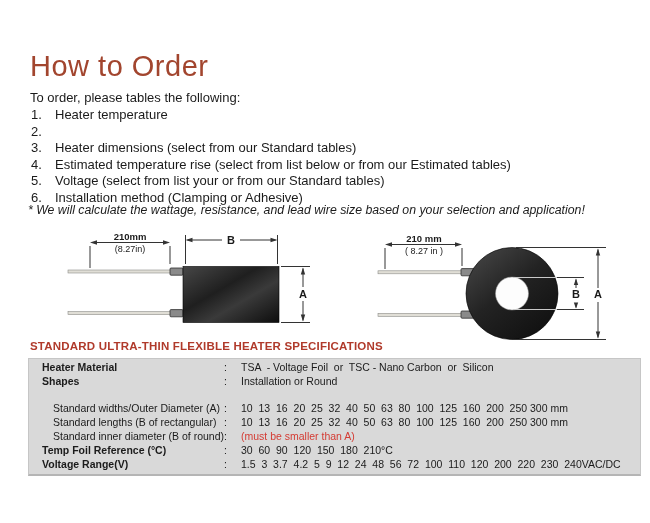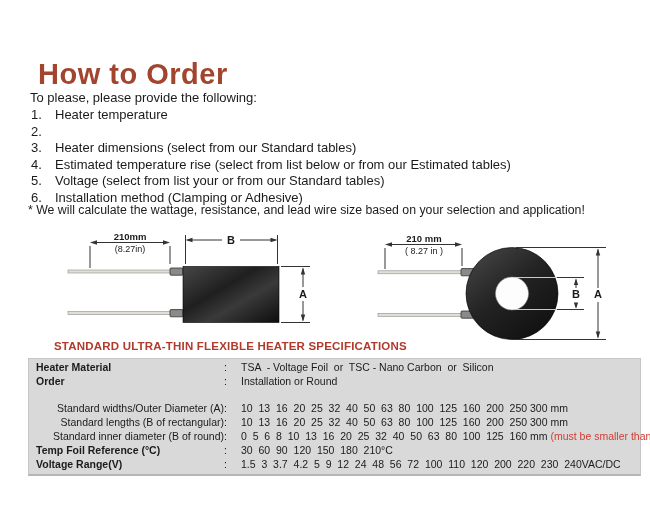--- a/index.html
+++ b/index.html
@@ -3,68 +3,68 @@
 <meta charset="utf-8">
 <style>
   html,body { margin:0; padding:0; }
   body {
     width:650px; height:523px; background:#ffffff; position:relative;
     font-family:"Liberation Sans", sans-serif; color:#1b1b1b; overflow:hidden;
   }
   .page { position:absolute; inset:0; }
 
   .title {
-    position:absolute; left:30px; top:50px; margin:8px;
-    font-size:29px; font-weight:bold; color:#A2452E; letter-spacing:0.5px;
+    position:absolute; left:30px; top:50px; margin:0;
+    font-size:29px; font-weight:normal; color:#A2452E; letter-spacing:0.5px;
   }
   .intro { position:absolute; left:30px; top:90px; font-size:13px; }
 
   .steps { position:absolute; left:31px; top:107px; font-size:13px; }
   .step { display:flex; height:16.6px; align-items:flex-start; }
   .step .num { width:24px; flex:0 0 24px; }
 
   .footnote {
-    position:absolute; left:28px; top:203px; font-size:12.3px; 
+    position:absolute; left:28px; top:203px; font-size:12.3px; font-style:italic;
   }
 
   .diagrams { position:absolute; left:0; top:225px; }
   svg text { font-family:"Liberation Sans", sans-serif; fill:#1a1a1a; }
   .dimline { stroke:#333; stroke-width:1; fill:none; }
   .arrow { fill:#333; stroke:none; }
   .dim-big { font-size:11px; font-weight:bold; }
   .dim-mm  { font-size:9.5px; font-weight:bold; }
   .dim-in  { font-size:9px; }
 
   .spec-heading {
     position:absolute; left:30px; top:340px;
-    font-size:11.5px; font-weight:bold; color:#B03A2B; letter-spacing:0.2px;margin-left:24px;
+    font-size:11.5px; font-weight:bold; color:#B03A2B; letter-spacing:0.2px;
   }
 
   .spec-table {
     position:absolute; left:28px; top:358px; width:613px;
     background:#D9D9D9; border:1px solid #c6c6c6; border-bottom:2px solid #b5b5b5;
     padding:2px 0 3px 0; box-sizing:border-box;
   }
   .trow { display:flex; height:13.8px; line-height:13.8px; font-size:10.5px; }
-  .trow .lbl { width:195px; flex:0 0 195px; padding-left:7px; box-sizing:border-box;
+  .trow .lbl { width:195px; flex:0 0 195px; padding-left:13px; box-sizing:border-box;
                white-space:nowrap; overflow:hidden; }
   .trow.main .lbl { font-weight:bold; }
-  .trow.indent .lbl { padding-left:7px; font-weight:normal;text-align:right; }
+  .trow.indent .lbl { padding-left:24px; font-weight:normal; }
   .trow .colon { width:17px; flex:0 0 17px; text-align:left; }
   .trow .val { white-space:pre; }
   .red-note { color:#D43B33; white-space:pre; }
 </style>
 </head>
 <body>
 
 <div class="page">
 
   <h1 class="title">How to Order</h1>
 
-  <div class="intro">To please, please provide the following:</div>
+  <div class="intro">To order, please tables the following:</div>
 
   <div class="steps">
     <div class="step">
       <span class="num">1.</span>
       <span class="txt">Heater temperature</span>
     </div>
     <div class="step">
       <span class="num">2.</span>
     </div>
     <div class="step">
@@ -178,42 +178,41 @@
 
   <div class="spec-heading">STANDARD ULTRA-THIN FLEXIBLE HEATER SPECIFICATIONS</div>
 
   <div class="spec-table">
     <div class="trow main">
       <span class="lbl">Heater Material</span>
       <span class="colon">:</span>
       <span class="val">TSA  - Voltage Foil  or  TSC - Nano Carbon  or  Silicon</span>
     </div>
     <div class="trow main">
-      <span class="lbl">Order</span>
+      <span class="lbl">Shapes</span>
       <span class="colon">:</span>
       <span class="val">Installation or Round</span>
     </div>
     <div class="trow main">
       <span class="colon"></span>
       <span class="val"></span>
     </div>
     <div class="trow indent">
       <span class="lbl">Standard widths/Outer Diameter (A)</span>
       <span class="colon">:</span>
       <span class="val">10  13  16  20  25  32  40  50  63  80  100  125  160  200  250 300 mm</span>
     </div>
     <div class="trow indent">
       <span class="lbl">Standard lengths (B of rectangular)</span>
       <span class="colon">:</span>
       <span class="val">10  13  16  20  25  32  40  50  63  80  100  125  160  200  250 300 mm</span>
     </div>
     <div class="trow indent">
       <span class="lbl">Standard inner diameter (B of round)</span>
       <span class="colon">:</span>
-      <span class="val">0  5  6  8  10  13  16  20  25  32  40  50  63  80  100  125  160 mm </span>
       <span class="red-note">(must be smaller than A)</span>
     </div>
     <div class="trow main">
       <span class="lbl">Temp Foil Reference (°C)</span>
       <span class="colon">:</span>
       <span class="val">30  60  90  120  150  180  210°C</span>
     </div>
     <div class="trow main">
       <span class="lbl">Voltage Range(V)</span>
       <span class="colon">:</span>

